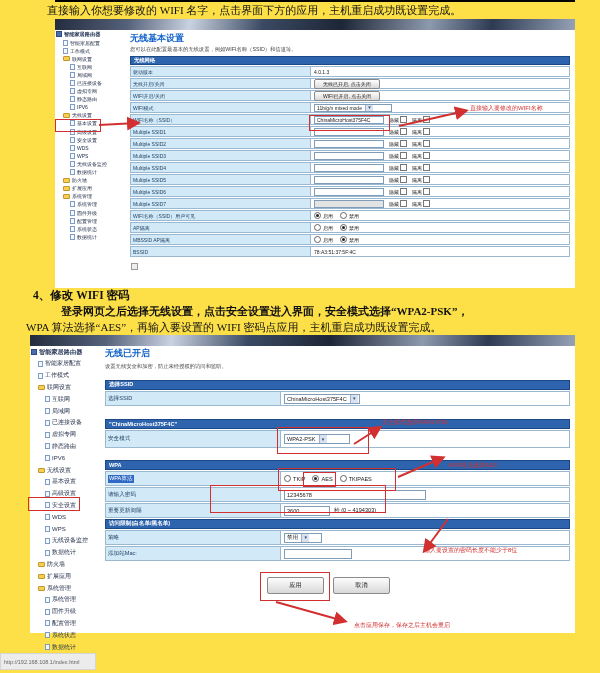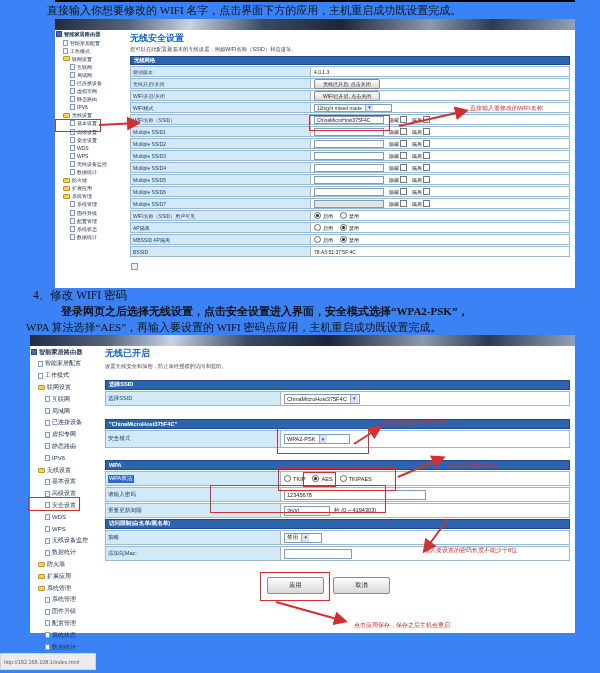--- a/index.html
+++ b/index.html
@@ -1,24 +1,24 @@
 <!DOCTYPE html>
 <html><head>
 <meta charset="utf-8">
 <style>
   html,body{margin:0;padding:0;background:#fff;}
-  .page{position:relative;width:600px;height:673px;background:#3b82f6;overflow:hidden;
+  .page{position:relative;width:600px;height:673px;background:#fde047;overflow:hidden;
         font-family:"Liberation Sans",sans-serif;}
   .abs{position:absolute;}
 
   
   .doc-text{font-family:"Liberation Serif",serif;color:#111;}
   .top-rule{left:55px;top:0;width:520px;height:2px;background:#000;}
   .intro{left:47px;top:3px;font-size:11px;}
-  .heading{left:33px;top:288px;font-size:11.5px;font-weight:normal;}
+  .heading{left:33px;top:288px;font-size:11.5px;font-weight:bold;}
   .para1{left:61px;top:304px;font-size:11px;font-weight:bold;}
   .para2{left:26px;top:320px;font-size:11px;}
 
   
   .shot{background:#fff;}
   .shot1{left:55px;top:19px;width:520px;height:269px;}
   .shot2{left:30px;top:335px;width:545px;height:298px;}
   .banner{position:absolute;left:0;top:0;right:0;height:11px;
     background:linear-gradient(100deg,#232c3e 0%,#55617a 14%,#c9d2e0 26%,#3b4a63 40%,
       #1d2636 55%,#8d99ad 72%,#2e3a52 84%,#96a2b6 100%);}
@@ -229,21 +229,21 @@
         </div>
 
         <div class="titem l2">
           <span class="tico doc"></span>
           <span>数据统计</span>
         </div>
 
     </div>
 
     <div class="main">
-      <div class="m-title" style="top:2px">无线安全设置</div>
+      <div class="m-title" style="top:2px">无线基本设置</div>
       <div class="m-sub" style="top:16px">您可以在此配置最基本的无线设置，例如WIFI名称（SSID）和信道等。</div>
 
       <div class="tbl1">
         <div class="secbar">无线网络</div>
 
         <div class="row1">
           <div class="rl">驱动版本</div>
           <div class="rv">4.0.1.3</div>
         </div>
         <div class="row1">

